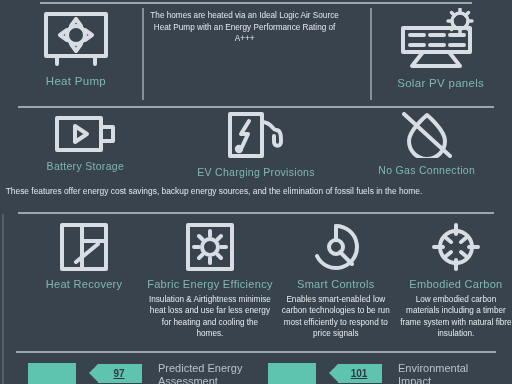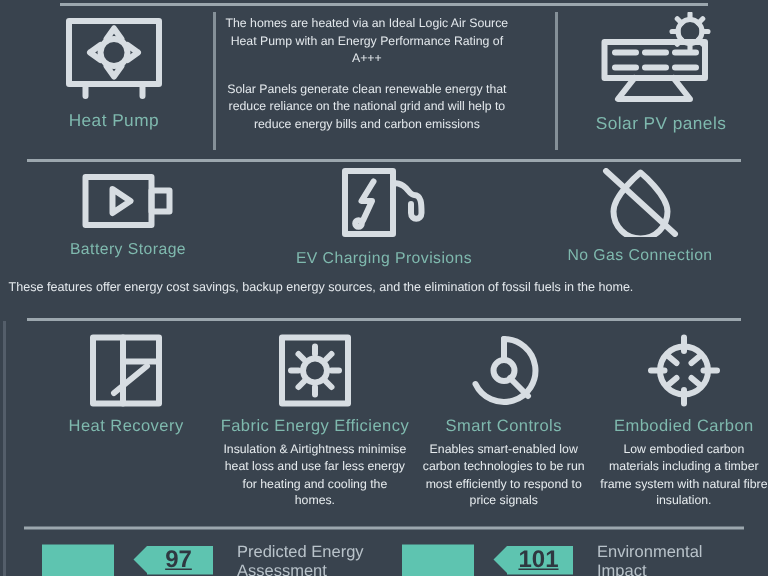--- a/index.html
+++ b/index.html
@@ -67,21 +67,21 @@
   .sgroup{ position:absolute; top:0; height:27px; display:flex; align-items:flex-start; }
   .sgroup.left { left:28px; }
   .sgroup.right{ left:268px; }
 
   .swatch{ width:48px; height:26px; background:#5ec4b0; margin-top:6px; }
 
   .badge{
     position:relative; margin-left:22px; margin-top:7px;
     height:19px; min-width:44px; background:#5ec4b0;
     display:flex; align-items:center; justify-content:center;
-    color:#2f3841; font-size:16px; font-weight:bold; padding:0 6px 0 4px;text-decoration:underline;
+    color:#2f3841; font-size:10px; font-weight:bold; padding:0 6px 0 4px;text-decoration:underline;
   }
   .badge::before{
     content:""; position:absolute; left:-9px; top:0;
     border-top:9.5px solid transparent; border-bottom:9.5px solid transparent;
     border-right:9px solid #5ec4b0;
   }
   .slabel{
     margin-left:16px; margin-top:5px; font-size:11px; line-height:13px;
     color:#b9c3ca; text-align:left; white-space:pre-line;
   }
@@ -112,21 +112,20 @@
           <path class="st" d="M20 25 L27 20 M20 25 L27 30"></path>
           <path class="st" d="M52 25 L45 20 M52 25 L45 30"></path>
           <path class="st" d="M17 46 L17 54 M55 46 L55 54"></path>
         </svg>
       </span>
       <div class="cap">Heat Pump</div>
     </div>
 
     <div class="r1-cell r1-mid">
       <p class="body-text">The homes are heated via an Ideal Logic Air Source Heat Pump with an Energy Performance Rating of A+++</p>
-      <p class="body-text">Solar Panels generate clean renewable energy that reduce reliance on the national grid and will help to reduce energy bills and carbon emissions</p>
     </div>
 
     <div class="r1-cell r1-right">
       <span>
         <svg width="86" height="62" viewBox="0 0 86 62">
           <circle class="st-thin" cx="62" cy="13" r="8"></circle>
           <path class="st-thin" d="M62 1 L62 5 M62 21 L62 25 M50 13 L54 13 M70 13 L74 13
                                    M53.5 4.5 L56.5 7.5 M67.5 18.5 L70.5 21.5
                                    M70.5 4.5 L67.5 7.5 M56.5 18.5 L53.5 21.5"></path>
           <rect class="st" x="5" y="20" width="67" height="24"></rect>

